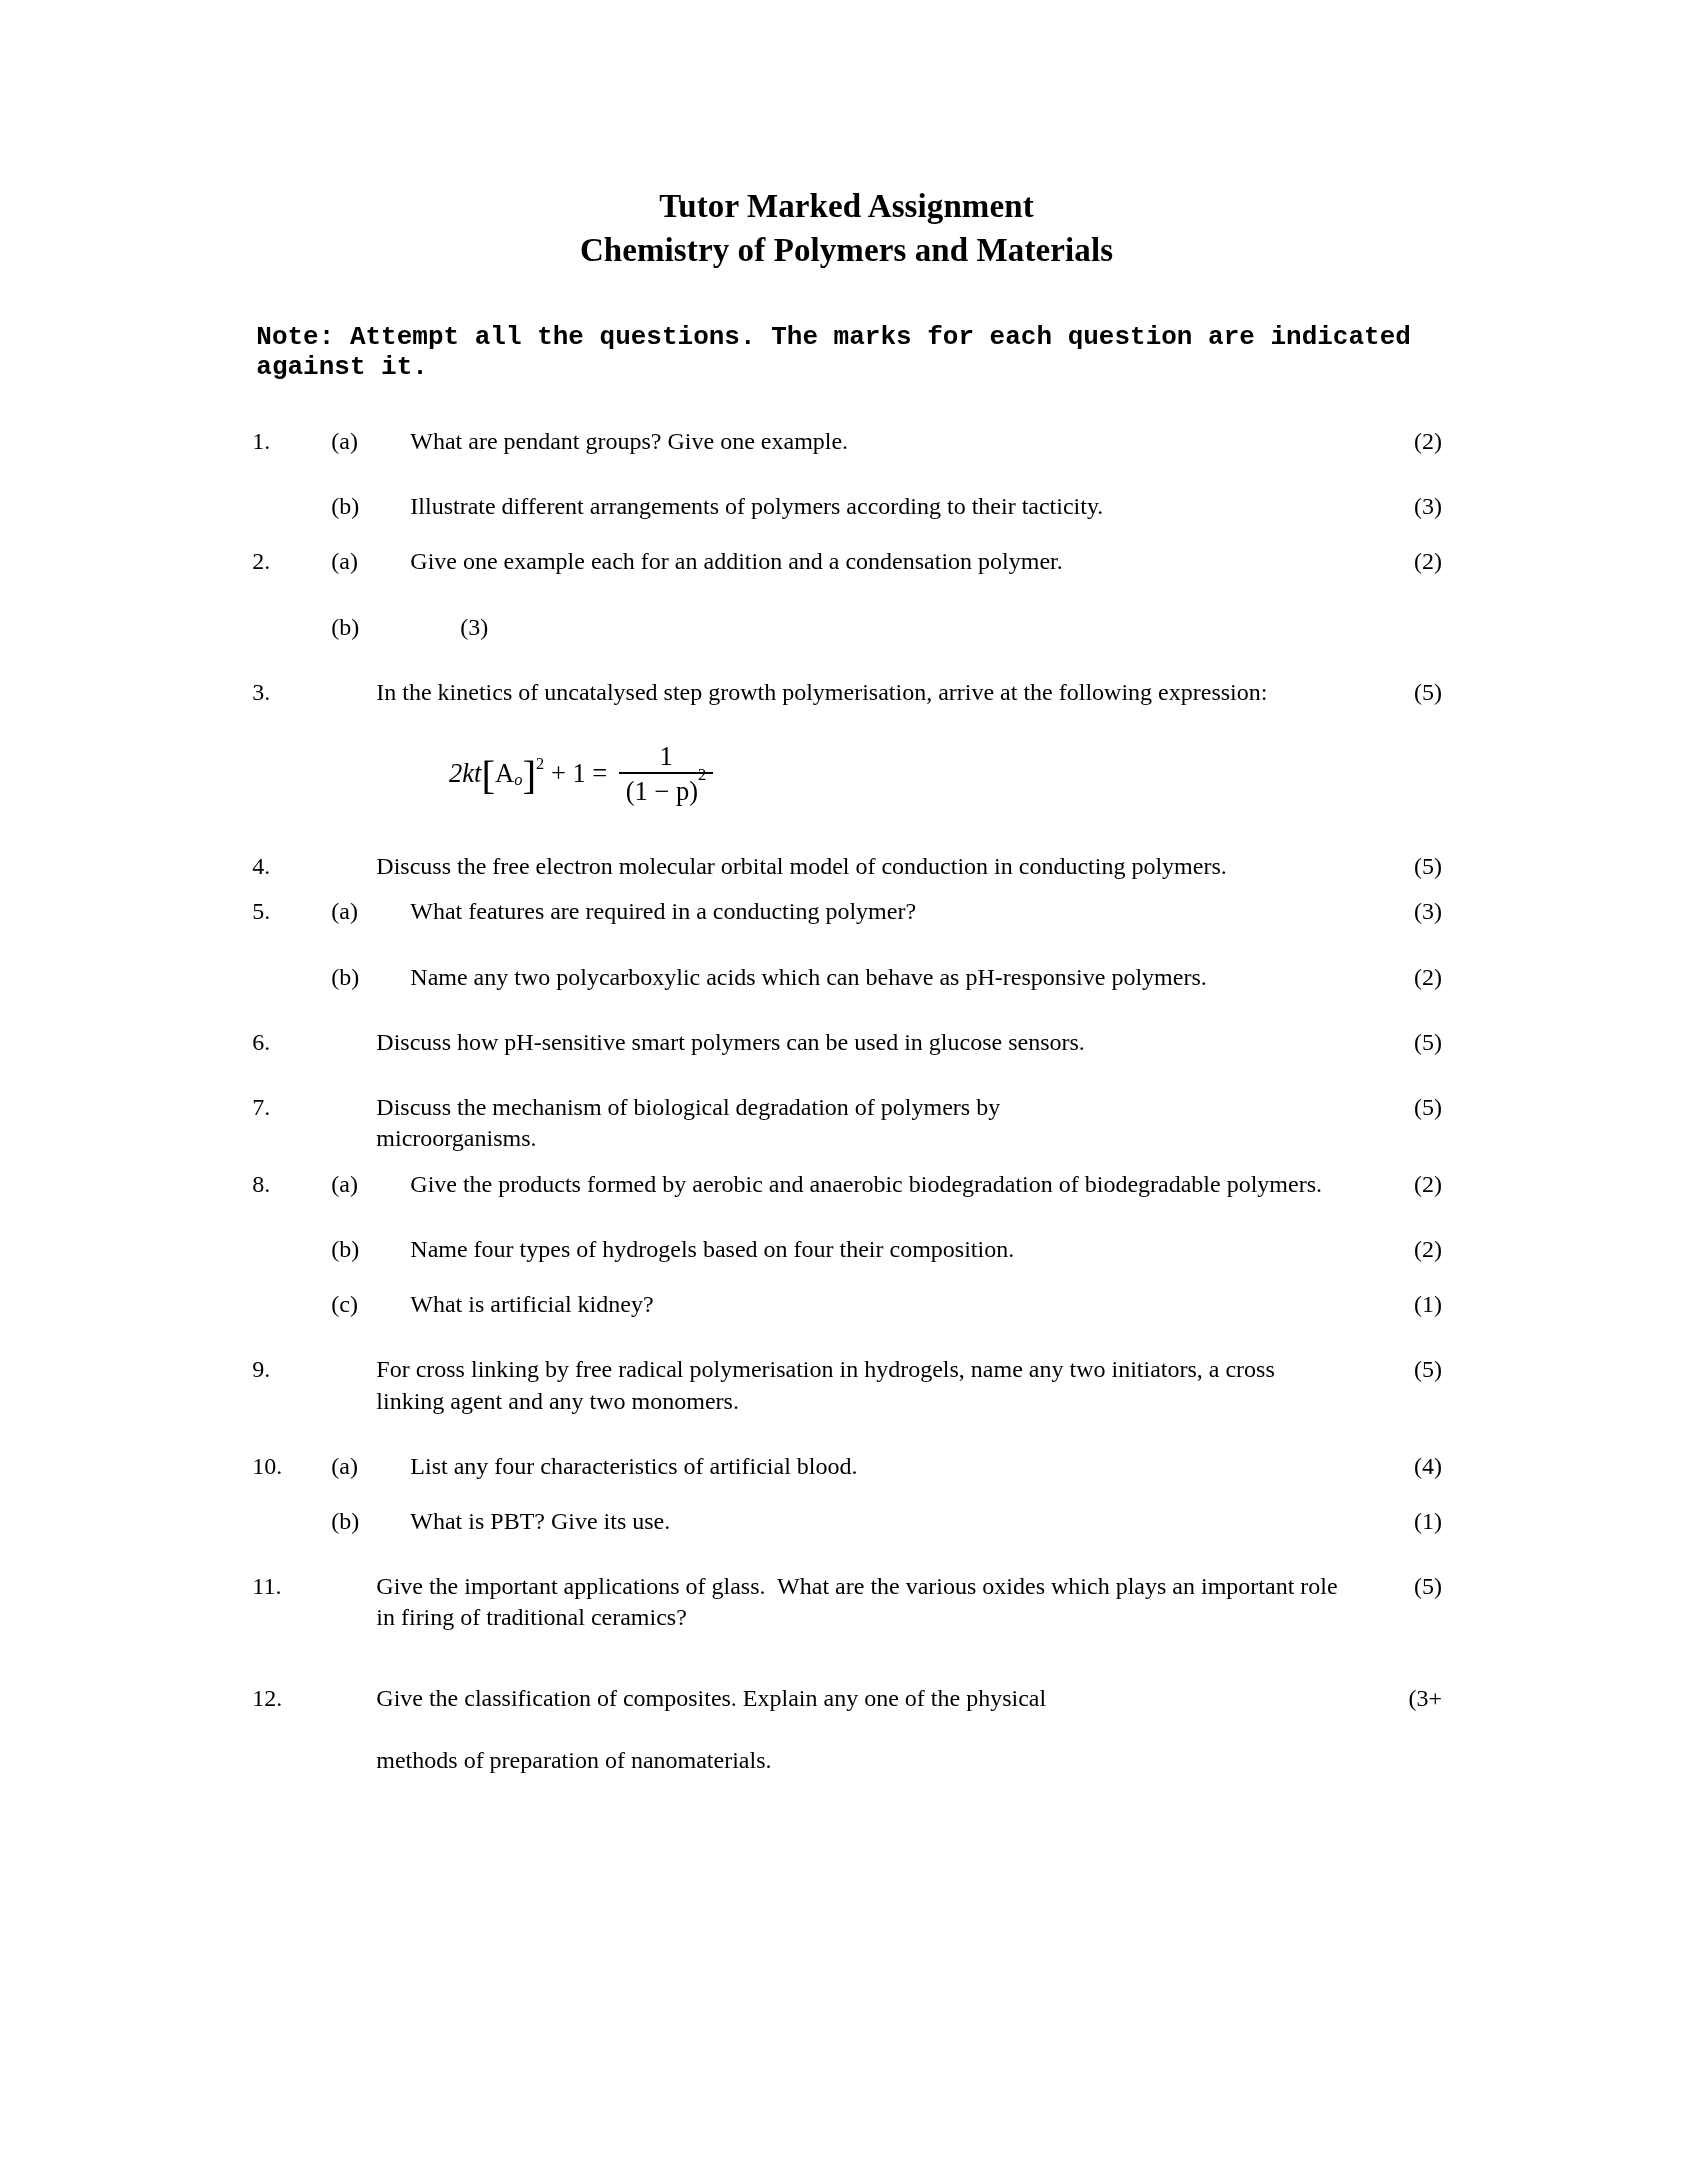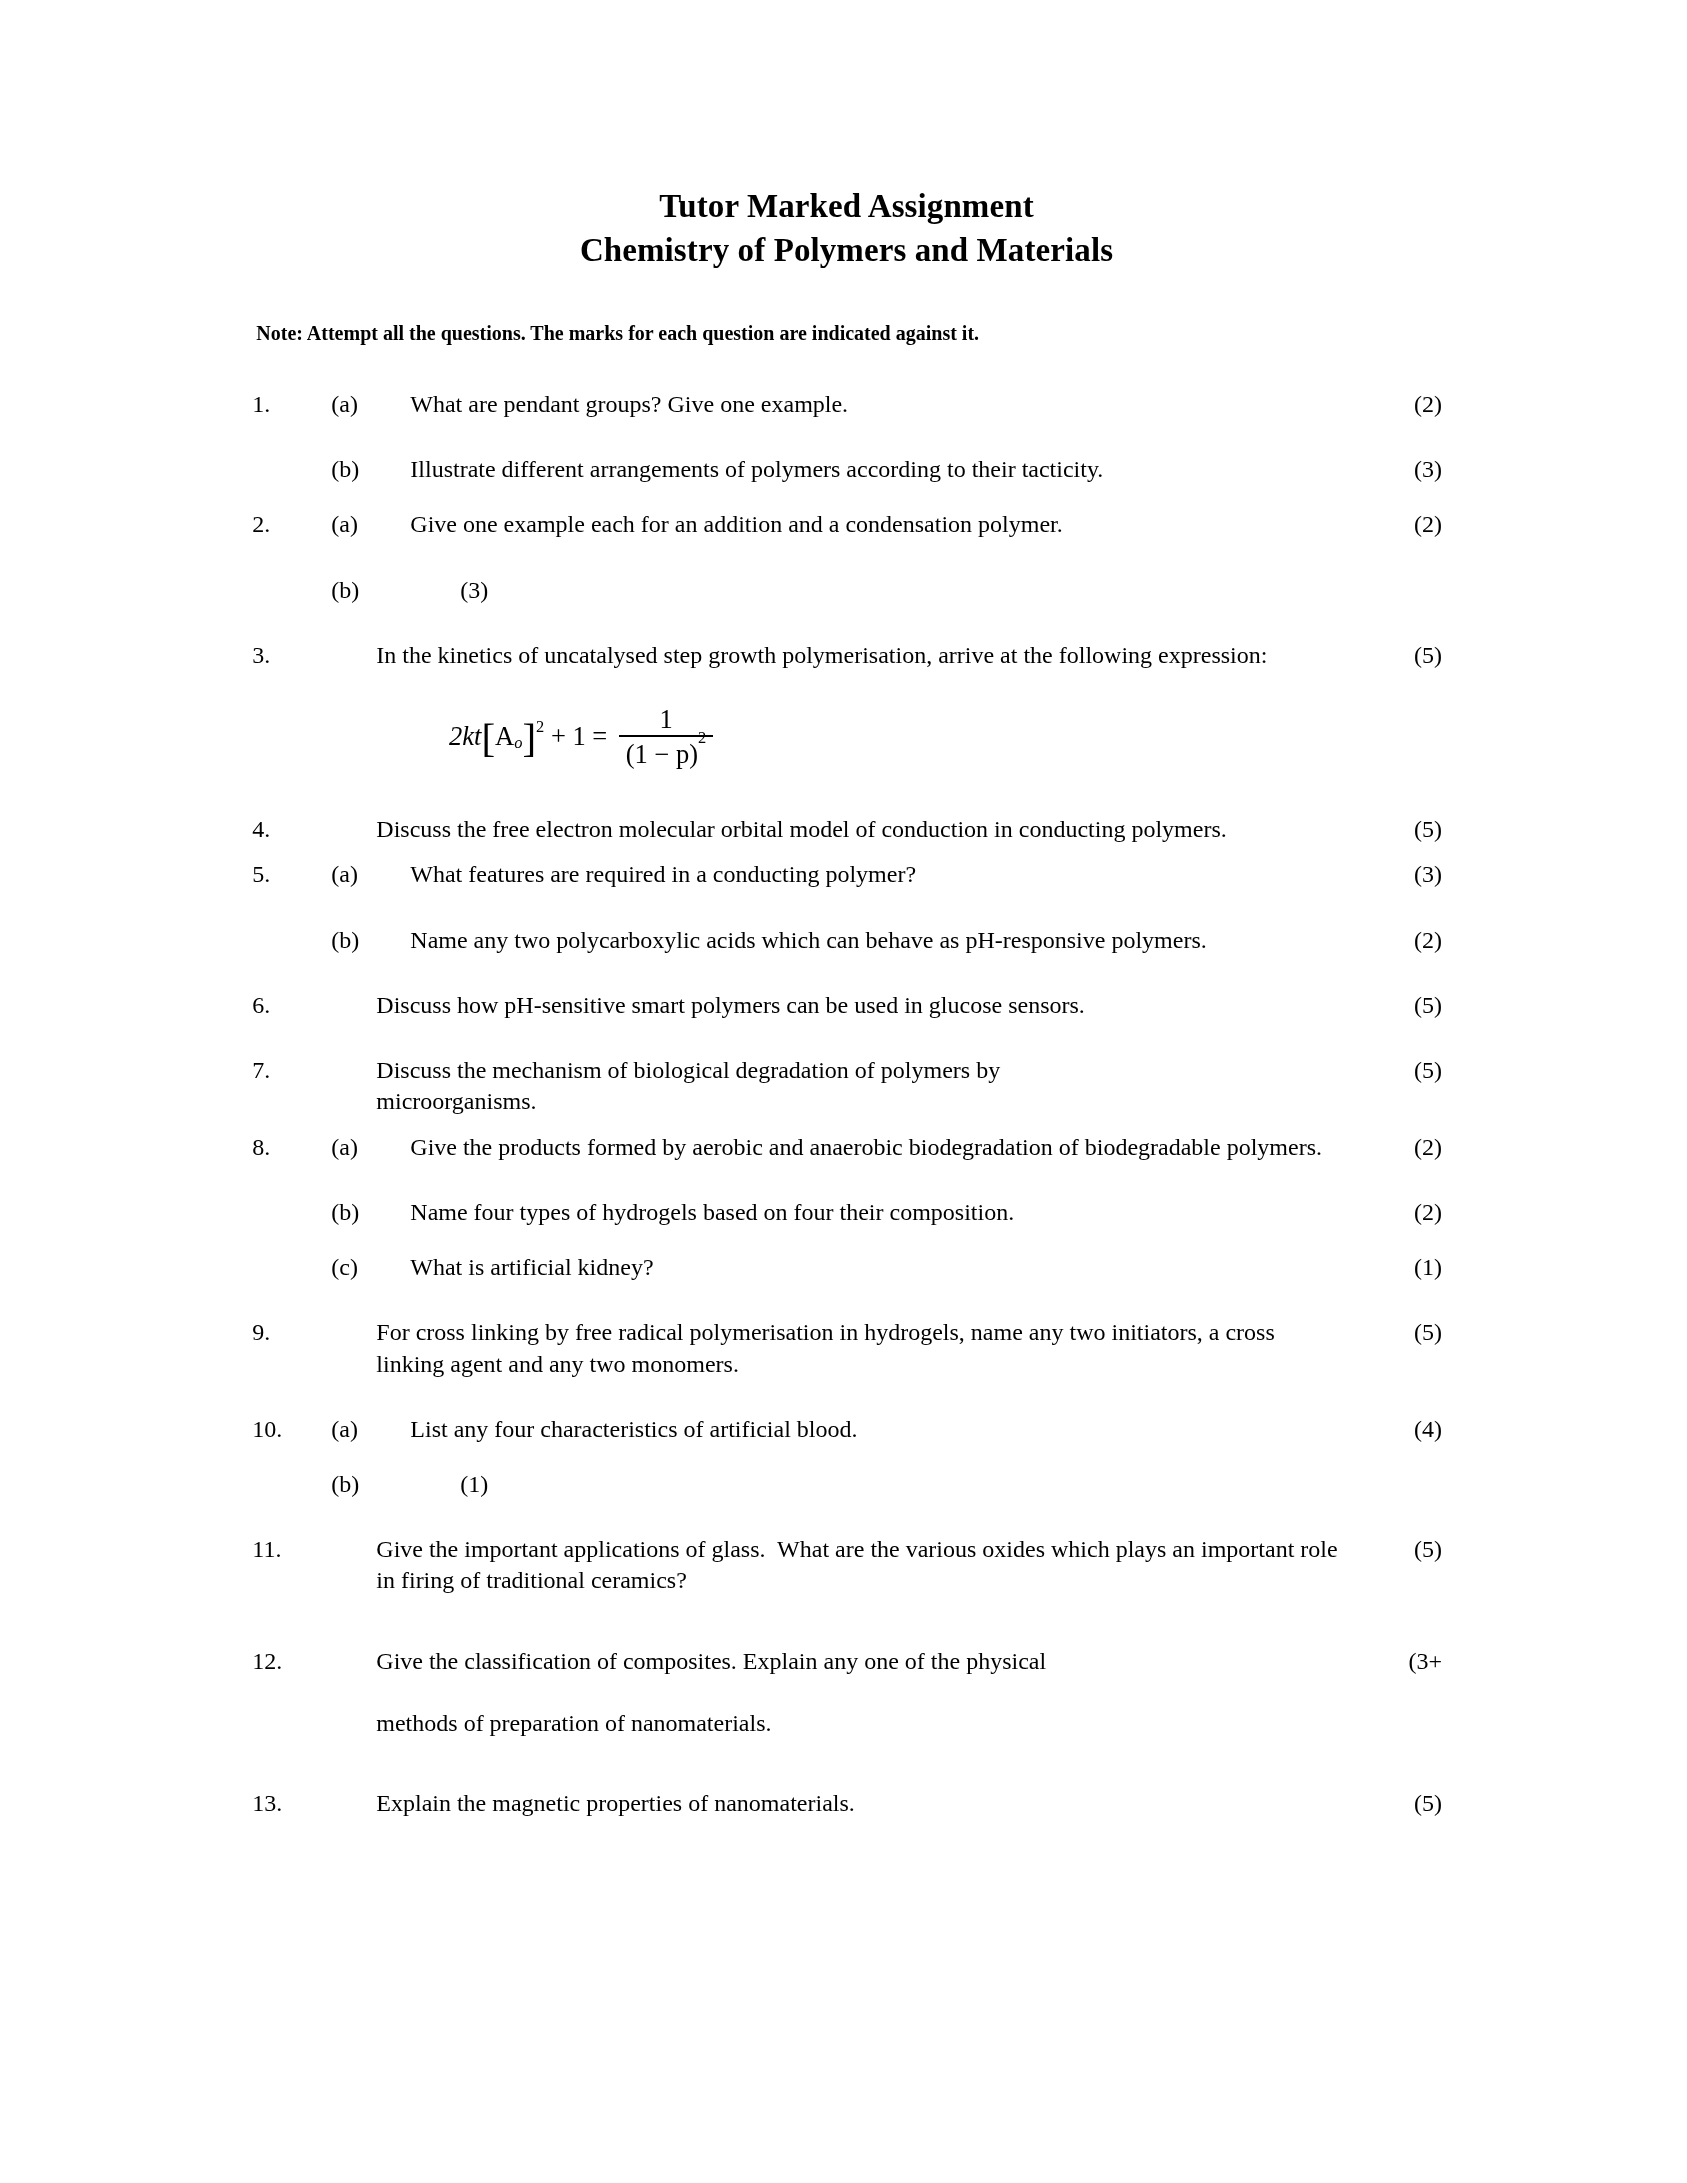--- a/index.html
+++ b/index.html
@@ -42,24 +42,25 @@
     text-align: right;
     margin-top: 44px;
     padding-right: 6.6px;
   }
   .code-line {
     font-size: 23px;
     font-weight: bold;
     line-height: 1.42;
   }
   .note-line {
-    font-size: 20px;
+    font-size: 26px;
     font-weight: bold;
     margin-top: 50px;
     margin-left: 5.3px;
+    font-family: Liberation Mono, monospace;
   }
 
   
   .questions {
     margin-top: 44px;
   }
   .qrow {
     display: flex;
     align-items: flex-start;
     width: 100%;
@@ -303,20 +304,21 @@
       <div class="qrow gap-lg">
         <div class="q-num">10.</div>
         <div class="q-sub">(a)</div>
         <div class="q-text">List any four characteristics of artificial blood.</div>
         <div class="q-marks">(4)</div>
       </div>
 
       <div class="qrow gap-md">
         <div class="q-num"></div>
         <div class="q-sub">(b)</div>
+        <div class="q-text">What is PBT? Give its use.</div>
         <div class="q-marks">(1)</div>
       </div>
 
       <div class="qrow plain gap-lg">
         <div class="q-num">11.</div>
         <div class="q-sub"></div>
         <div class="q-text">Give the important applications of glass.  What are the various oxides which plays an important role in firing of traditional ceramics?</div>
         <div class="q-marks">(5)</div>
       </div>
 

